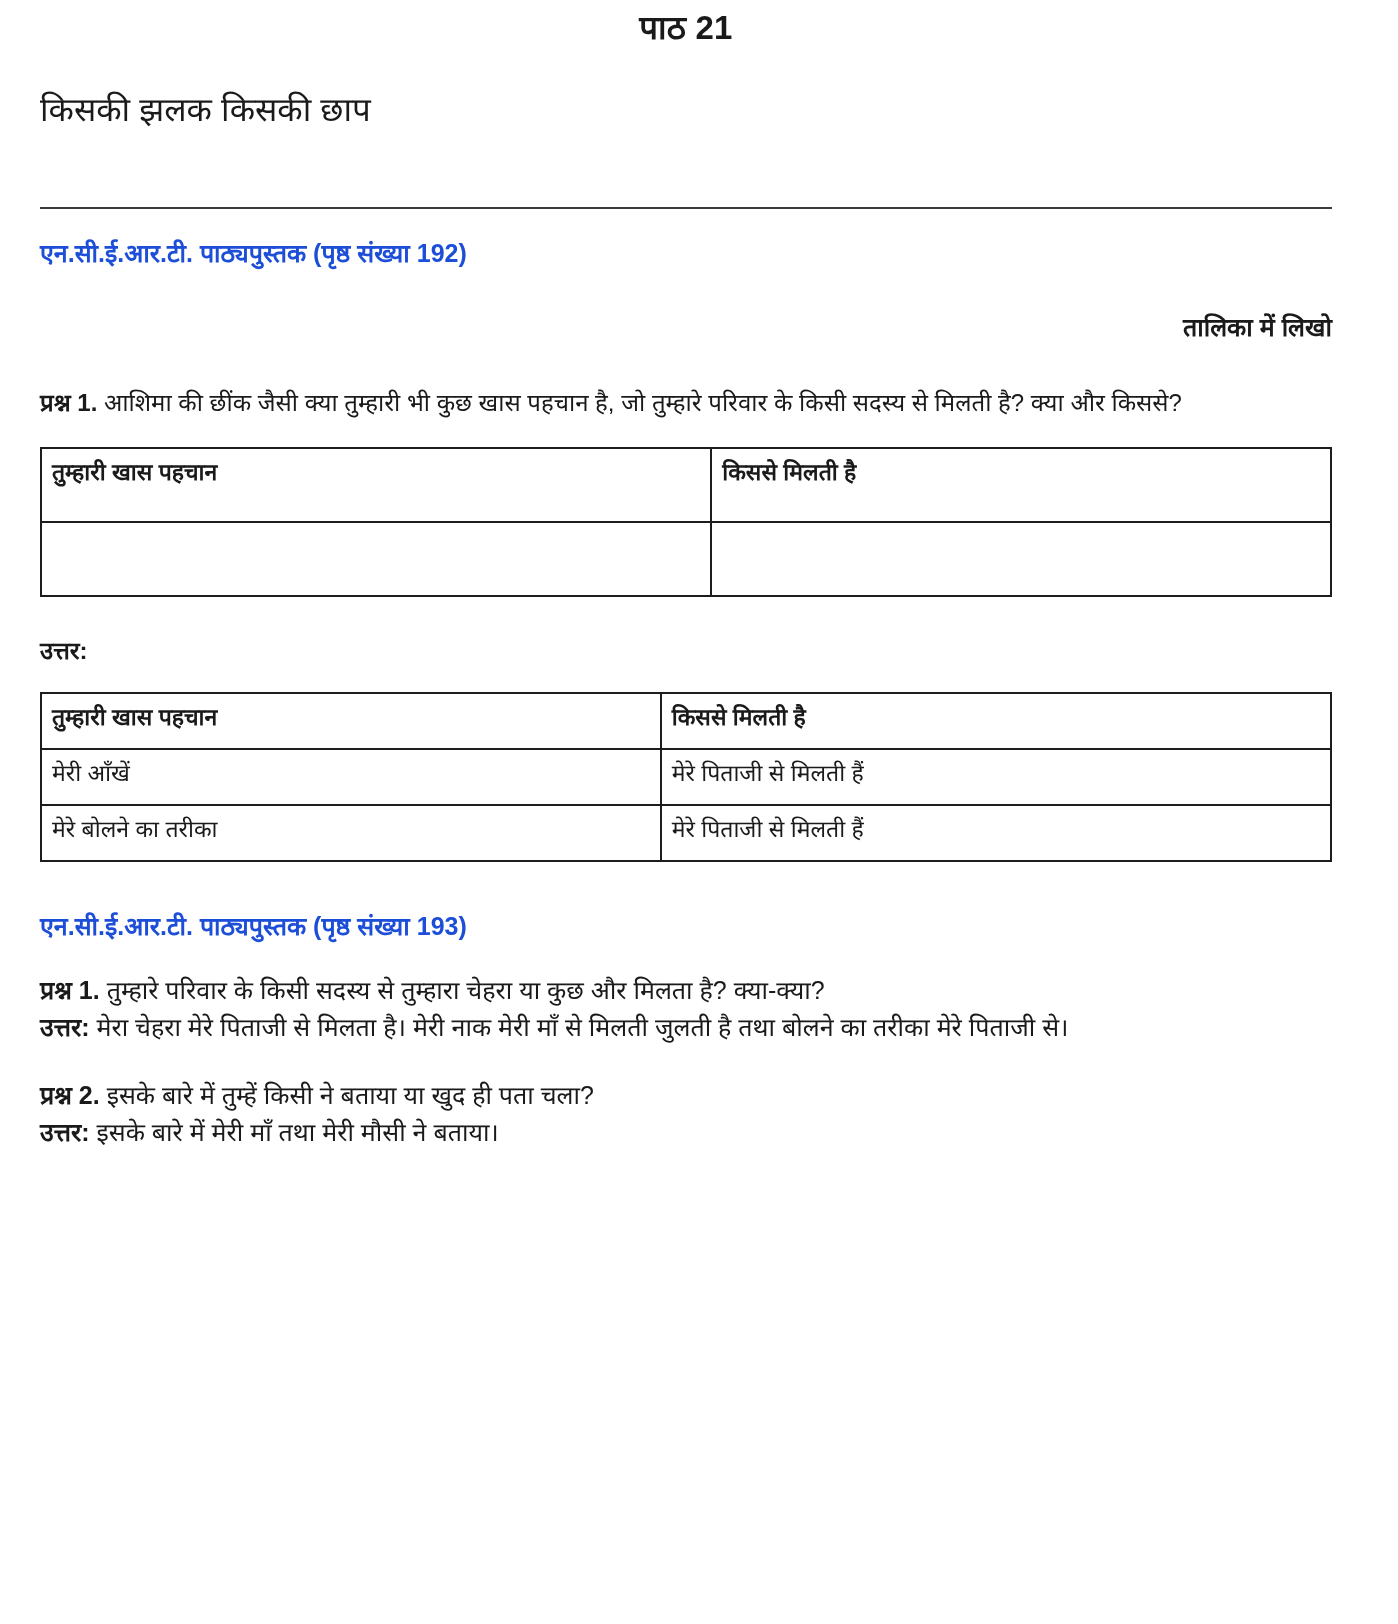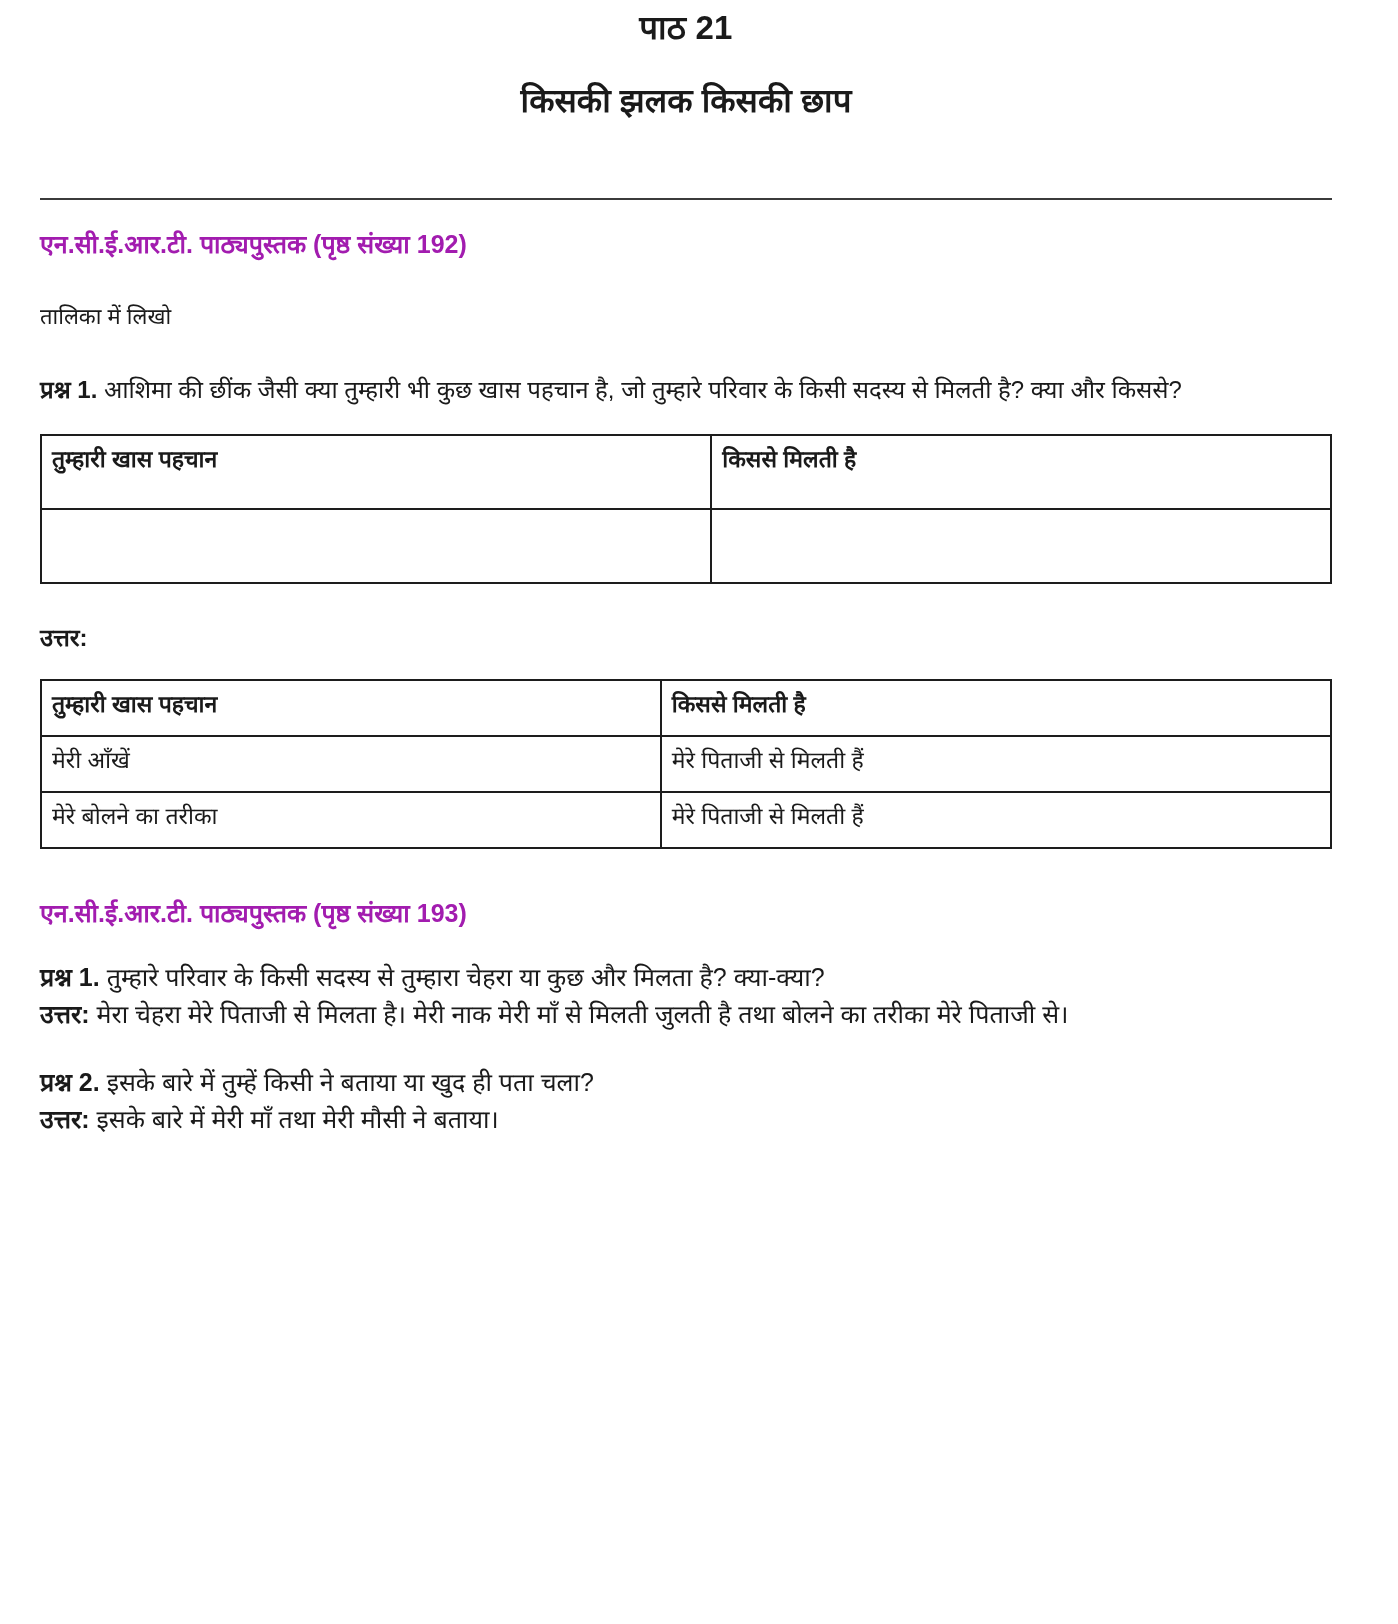--- a/index.html
+++ b/index.html
@@ -18,41 +18,42 @@
     padding: 0 40px 10px 40px;
   }
   .doc-title-line1 {
     text-align: center;
     font-size: 33px;
     font-weight: bold;
     margin: 4px 0 0 0;
     letter-spacing: 0.2px;
   }
   .doc-title-line2 {
-    text-align: center;
+    text-align: left;
     font-size: 33px;
-    font-weight: bold;
-    margin: 28px 0 0 0;
+    font-weight: normal;
+    margin: 37px 0 0 0;
   }
   .rule {
     border: none;
     border-top: 2px solid #3b3b3b;
     margin: 76px 0 0 0;
     width: 100%;
   }
   .source-heading {
-    color: #a21caf;
+    color: #1d4ed8;
     font-size: 25px;
     font-weight: bold;
     margin: 26px 0 0 0;
   }
   .sub-heading {
-    font-size: 22px;
-    font-weight: normal;
+    font-size: 25px;
+    font-weight: bold;
     margin: 40px 0 0 0;
+    text-align: right;
   }
   .qa {
     font-size: 24px;
     line-height: 1.45;
     margin: 43px 0 0 0;
   }
   .qa .lbl {
     font-weight: bold;
   }
   .answer-label {

